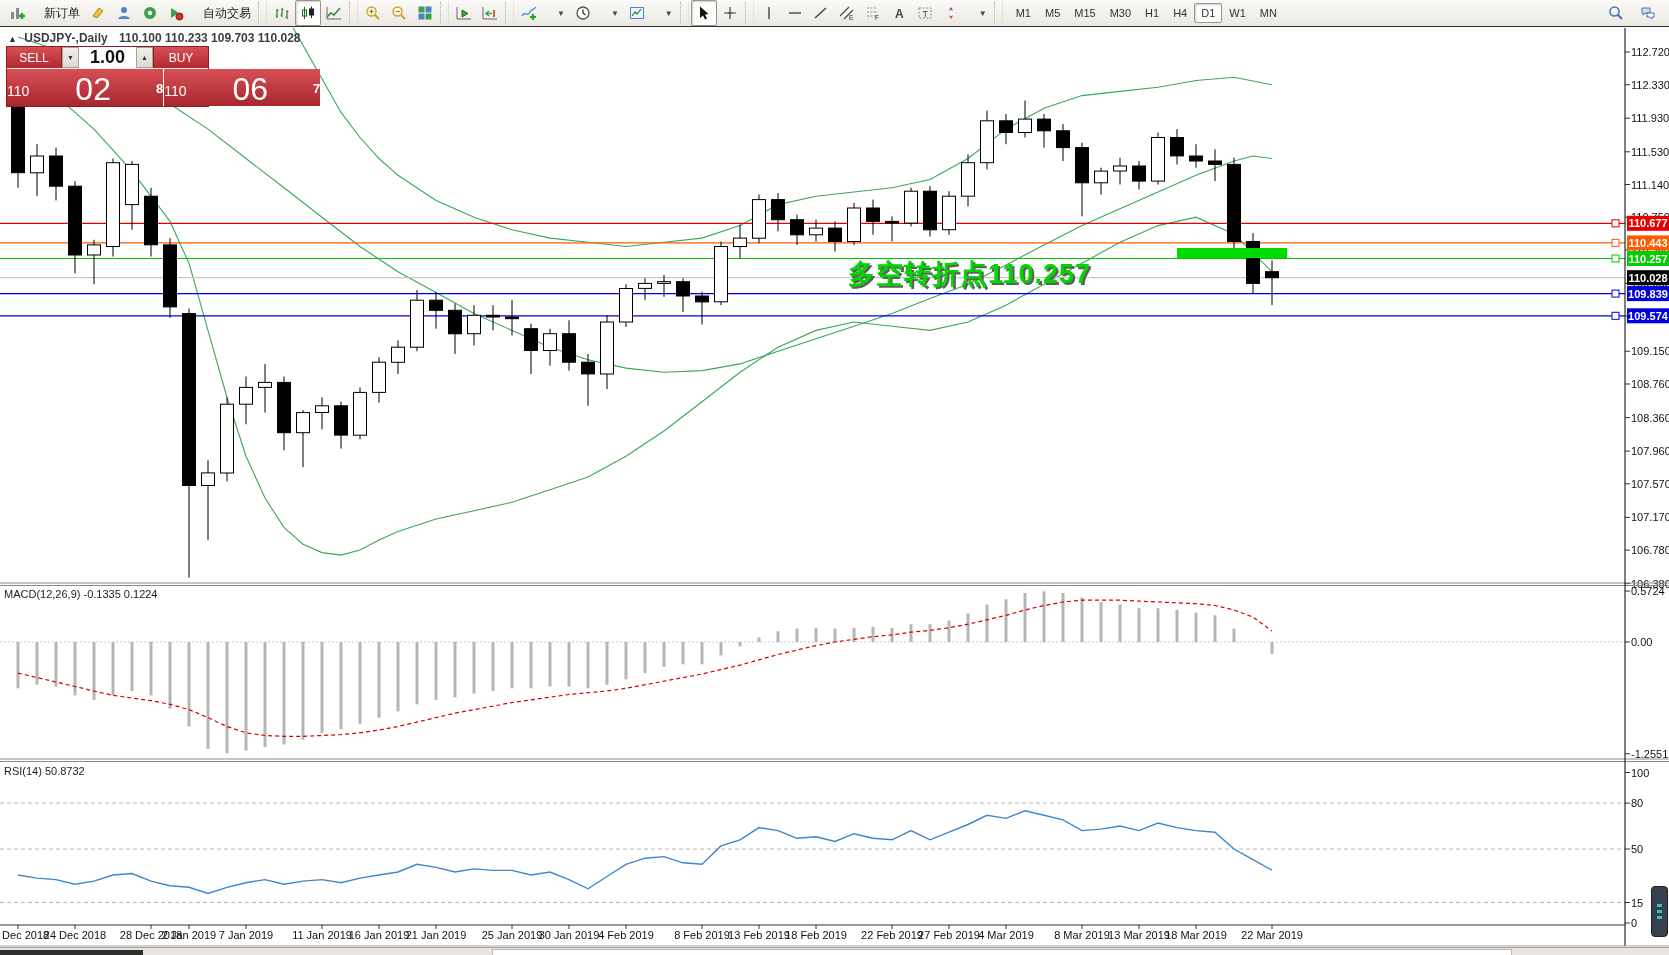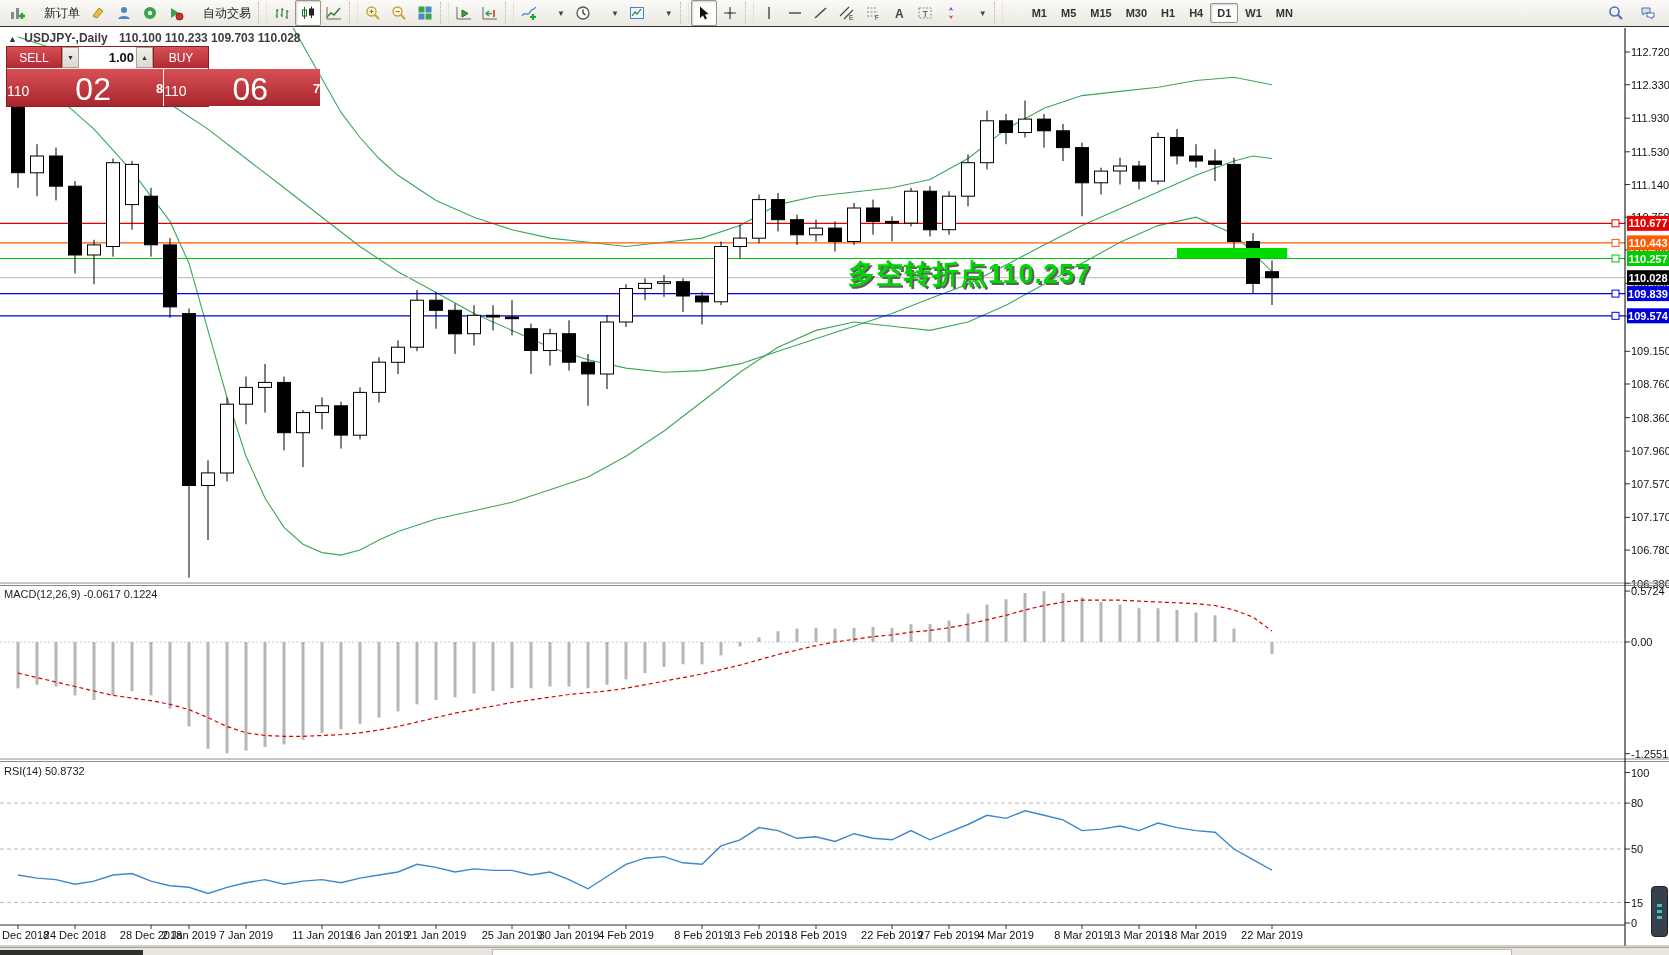--- a/index.html
+++ b/index.html
@@ -21,21 +21,21 @@
   #chart-header .arrow{font-size:9px;margin-right:4px;color:#333;}
   #chart-header .ohlc{font-weight:bold;margin-left:8px;}
   #one-click{position:absolute;left:6px;top:46px;width:201px;z-index:30;border:1px solid #8c1d24;background:#efefef;}
   #oc-top{display:flex;height:21px;}
   .oc-btn{width:54px;background:linear-gradient(#d85055,#b02a32);color:#fff;font-weight:normal;font-size:12px;
     display:flex;align-items:center;justify-content:center;border-right:1px solid #8c1d24;}
   #oc-buy{border-right:none;border-left:1px solid #8c1d24;}
   #oc-vol{flex:1;display:flex;background:#fff;}
   .oc-spin{width:15px;background:linear-gradient(#f2f0ec,#dcd8d0);border:1px solid #a8a49c;font-size:7px;color:#333;
     display:flex;align-items:center;justify-content:center;}
-  #oc-vol input{flex:1;width:40px;border:none;outline:none;text-align:right;font-size:13px;font-weight:bold;
+  #oc-vol input{flex:1;width:40px;border:none;outline:none;text-align:center;font-size:18px;font-weight:bold;
     font-family:"Liberation Sans",sans-serif;color:#111;}
   #oc-prices{display:flex;height:37px;background:#fff;gap:1px;margin-top:1px;}
   .oc-price{flex:1;background:linear-gradient(#d85055,#a8262e);color:#fff;display:flex;align-items:flex-end;
     justify-content:center;padding-bottom:2px;gap:44px;}
   .oc-price .small{font-size:14px;line-height:26px;}
   .oc-price .big{font-size:32px;font-weight:normal;line-height:30px;margin-left:2px;}
   .oc-price .sup{font-size:13px;font-weight:bold;line-height:40px;vertical-align:top;margin-left:1px;align-self:flex-start;}
   
   .panel-label{position:absolute;left:4px;font-size:11px;color:#1d1d1d;z-index:20;background:transparent;}
   #annotation{position:absolute;left:848px;top:256px;font-size:27px;font-weight:bold;letter-spacing:1px;
@@ -221,21 +221,21 @@
         </span>
         <span class="tb-btn">
           <svg width="16" height="16" viewBox="0 0 16 16">
             <path d="M8 2l2.2 3.8L8 4.8 5.8 5.8z" fill="#6a4ac8"></path>
             <path d="M8 14l-2.2-3.8L8 11.2l2.2-1z" fill="#c84a4a"></path>
           </svg>
           <span class="caret">▼</span>
         </span>
         <span class="tb-sep"></span>
       </span>
-    <span id="tb-timeframes" style="display:flex;align-items:center;margin-left:20px;font-weight:bold;">
+    <span id="tb-timeframes" style="display:flex;align-items:center;margin-left:4px;">
         <span class="tf-btn">M1</span>
         <span class="tf-btn">M5</span>
         <span class="tf-btn">M15</span>
         <span class="tf-btn">M30</span>
         <span class="tf-btn">H1</span>
         <span class="tf-btn">H4</span>
         <span class="tf-btn active">D1</span>
         <span class="tf-btn">W1</span>
         <span class="tf-btn">MN</span>
       </span>
@@ -278,21 +278,21 @@
         <span class="sup">8</span>
       </div>
       <div class="oc-price">
         <span class="small">110</span>
         <span class="big">06</span>
         <span class="sup">7</span>
       </div>
     </div>
   </div>
 
-  <div class="panel-label" style="top:588px;">MACD(12,26,9) -0.0617 0.1224</div>
+  <div class="panel-label" style="top:588px;">MACD(12,26,9) -0.1335 0.1224</div>
   <div class="panel-label" style="top:765px;">RSI(14) 50.8732</div>
 
   <div id="annotation" style="color: rgb(0, 214, 0);">多空转折点110.257</div>
 
   <svg id="chart-svg" width="1669" height="919" viewBox="0 28 1669 919">
       <g>
         <polyline points="18.0,3.4 75.0,-30.2 132.0,-46.9 189.0,-55.3 227.0,-55.3 265.0,-21.8 284.0,11.8 303.0,45.3 322.0,78.8 341.0,112.4 360.0,137.5 379.0,158.5 398.0,175.3 436.0,200.4 474.0,217.2 512.0,229.8 550.0,238.1 588.0,242.3 626.0,246.5 664.0,242.3 702.0,238.1 740.0,225.6 778.0,204.6 816.0,196.2 854.0,192.0 892.0,187.8 930.0,179.5 968.0,158.5 1006.0,129.1 1044.0,108.2 1082.0,95.6 1120.0,91.4 1158.0,87.2 1196.0,80.5 1234.0,77.2 1272.0,84.7" fill="none" stroke="#3aa758" stroke-width="1.1"></polyline>
         <polyline points="18.0,36.9 56.0,49.5 94.0,66.3 132.0,83.0 170.0,104.0 208.0,129.1 246.0,158.5 284.0,187.8 322.0,217.2 360.0,246.5 398.0,271.7 436.0,292.6 474.0,313.6 512.0,330.4 550.0,347.2 588.0,359.7 626.0,368.1 664.0,372.3 702.0,370.6 740.0,363.9 778.0,351.3 816.0,338.8 854.0,326.2 892.0,313.6 930.0,298.5 968.0,284.3 1006.0,265.0 1044.0,244.9 1082.0,225.6 1120.0,208.8 1158.0,192.0 1196.0,175.3 1234.0,161.0 1253.0,156.0 1272.0,158.5" fill="none" stroke="#3aa758" stroke-width="1.1"></polyline>
         <polyline points="18.0,70.4 56.0,95.6 94.0,129.1 132.0,171.1 170.0,221.4 189.0,263.3 208.0,330.4 227.0,397.5 246.0,456.2 265.0,498.1 284.0,527.4 303.0,544.2 322.0,552.6 341.0,555.1 360.0,550.1 379.0,540.0 398.0,531.6 436.0,519.0 474.0,510.7 512.0,502.3 550.0,489.7 588.0,477.1 626.0,456.2 664.0,431.0 702.0,401.7 740.0,372.3 778.0,347.2 816.0,330.4 854.0,322.0 892.0,326.2 930.0,330.4 968.0,322.0 1006.0,305.2 1044.0,284.3 1082.0,263.3 1120.0,242.3 1158.0,225.6 1196.0,217.2 1234.0,234.0 1272.0,271.7" fill="none" stroke="#3aa758" stroke-width="1.1"></polyline>
       </g>

